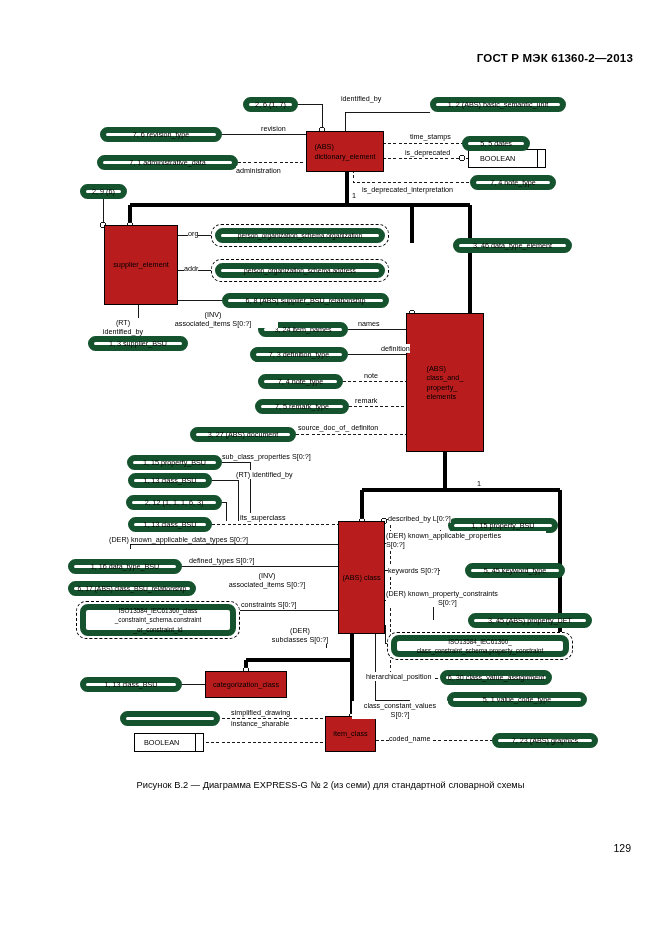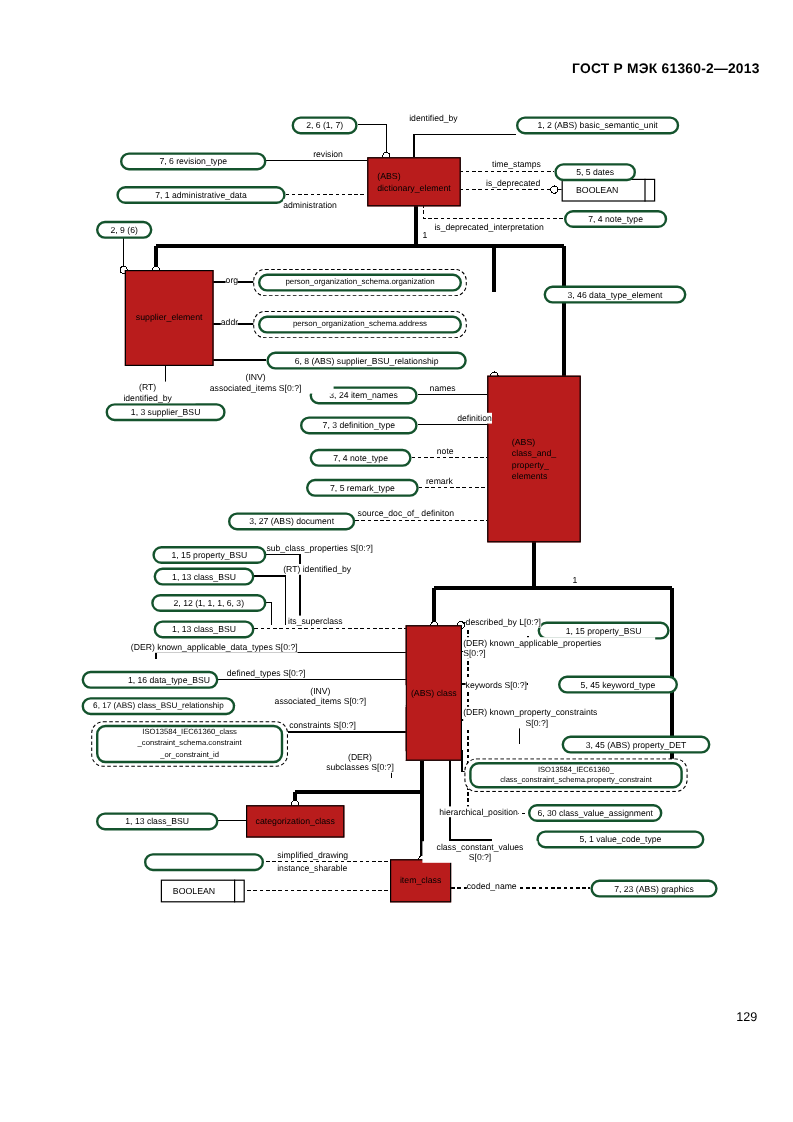--- a/index.html
+++ b/index.html
@@ -7,21 +7,21 @@
   #page{position:absolute;left:0;top:0;width:661px;height:935px;overflow:hidden;}
   .hdr{position:absolute;right:28px;top:52px;font-size:11.5px;font-weight:bold;letter-spacing:.2px;padding-left:32px;}
   .pgnum{position:absolute;right:30px;top:842px;font-size:10.5px;}
   .cap{position:absolute;left:0;top:779px;width:661px;text-align:center;font-size:9.3px;line-height:13px;}
   .cap b{font-weight:bold;}
   svg{position:absolute;left:0;top:0;}
   
   .nb{position:absolute;box-sizing:border-box;border:1px solid #000;background:#b91c1c;
       display:flex;align-items:center;justify-content:center;
       font-size:7.3px;line-height:9.2px;z-index:5;}
-  .rr{position:absolute;box-sizing:border-box;border:2px solid #14532d;background:#fff;border-radius:8px;
+  .rr{position:absolute;box-sizing:border-box;border:6px solid #14532d;background:#fff;border-radius:8px;
       display:flex;align-items:center;justify-content:center;text-align:center;
       font-size:7.2px;line-height:9px;white-space:nowrap;z-index:5;padding:0 5px;}
   .rr.multi{white-space:normal;line-height:9.4px;}
   .dashwrap{position:absolute;box-sizing:border-box;border:1px dashed #000;background:#fff;border-radius:10px;z-index:4;}
   .lbl{position:absolute;font-size:7.2px;line-height:9px;white-space:nowrap;z-index:6;background:#fff;}
   .lbl.c{text-align:center;white-space:normal;}
   .bool{position:absolute;box-sizing:border-box;border:1px solid #000;background:#fff;z-index:5;
         display:flex;align-items:center;font-size:7.3px;}
   .bool .bar{position:absolute;right:7px;top:-1px;bottom:-1px;width:1px;background:#000;}
 </style>
@@ -219,21 +219,21 @@
     </div>
   <div class="rr" style="left:128px;top:473px;width:84px;height:15px;">
       <span>1, 13 class_BSU</span>
     </div>
   <div class="rr" style="left:126px;top:495px;width:96px;height:15px;">
       <span>2, 12 (1, 1, 1, 6, 3)</span>
     </div>
   <div class="rr" style="left:128px;top:517px;width:84px;height:15px;">
       <span>1, 13 class_BSU</span>
     </div>
-  <div class="rr" style="left:68px;top:559px;width:114px;height:15px;justify-content:flex-end;">
+  <div class="rr" style="left:68px;top:559px;width:114px;height:15px;">
       <span>1, 16 data_type_BSU</span>
     </div>
   <div class="rr" style="left:68px;top:581px;width:128px;height:15px;font-size:6.8px;">
       <span>6, 17 (ABS) class_BSU_relationship</span>
     </div>
 
   <div class="dashwrap" style="left:76px;top:601px;width:164px;height:38px;"></div>
   <div class="rr multi" style="left:80px;top:604px;width:156px;height:32px;font-size:6.4px;">
     <span>ISO13584_IEC61360_class<br>_constraint_schema.constraint<br>_or_constraint_id</span>
   </div>
@@ -303,15 +303,16 @@
   <div class="lbl" style="left:386px;top:589px;width:160px;white-space:normal;text-align:left;">(DER) known_property_constraints<br><span style="display:inline-block;padding-left:52px;">S[0:?]</span></div>
   <div class="lbl" style="left:366px;top:672px;"><span>hierarchical_position</span></div>
   <div class="lbl c" style="left:352px;top:701px;width:96px;">class_constant_values<br>S[0:?]</div>
   <div class="lbl" style="left:389px;top:734px;"><span>coded_name</span></div>
   <div class="lbl" style="left:231px;top:708px;"><span>simplified_drawing</span></div>
   <div class="lbl" style="left:231px;top:719px;"><span>instance_sharable</span></div>
   <div class="lbl" style="left:352px;top:191px;"><span>1</span></div>
   <div class="lbl" style="left:477px;top:479px;"><span>1</span></div>
 
   <div class="cap">
+    <div>Рисунок В.2 — Диаграмма EXPRESS-G № 2 (из семи) для стандартной словарной схемы</div>
   </div>
 
 </div>
 
 </body></html>

